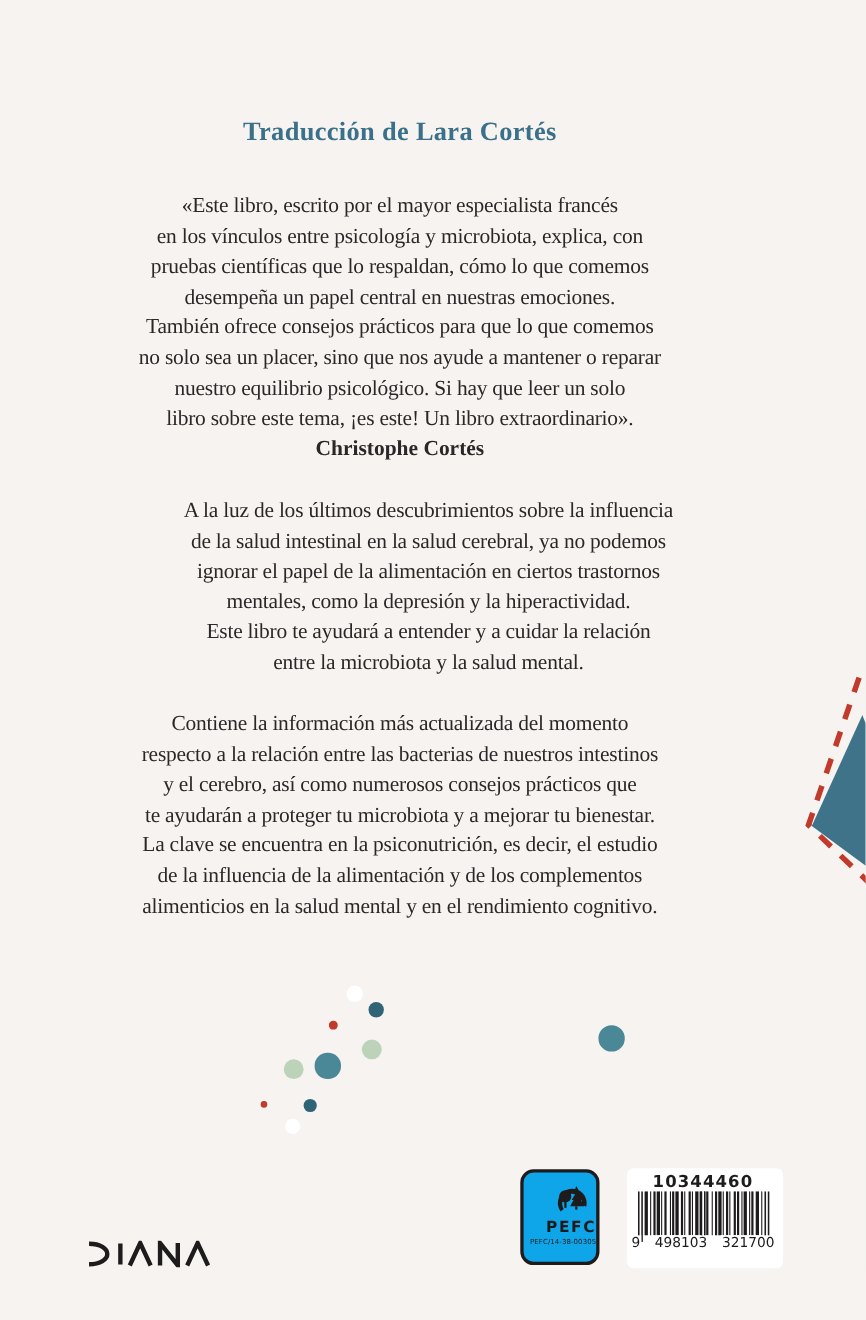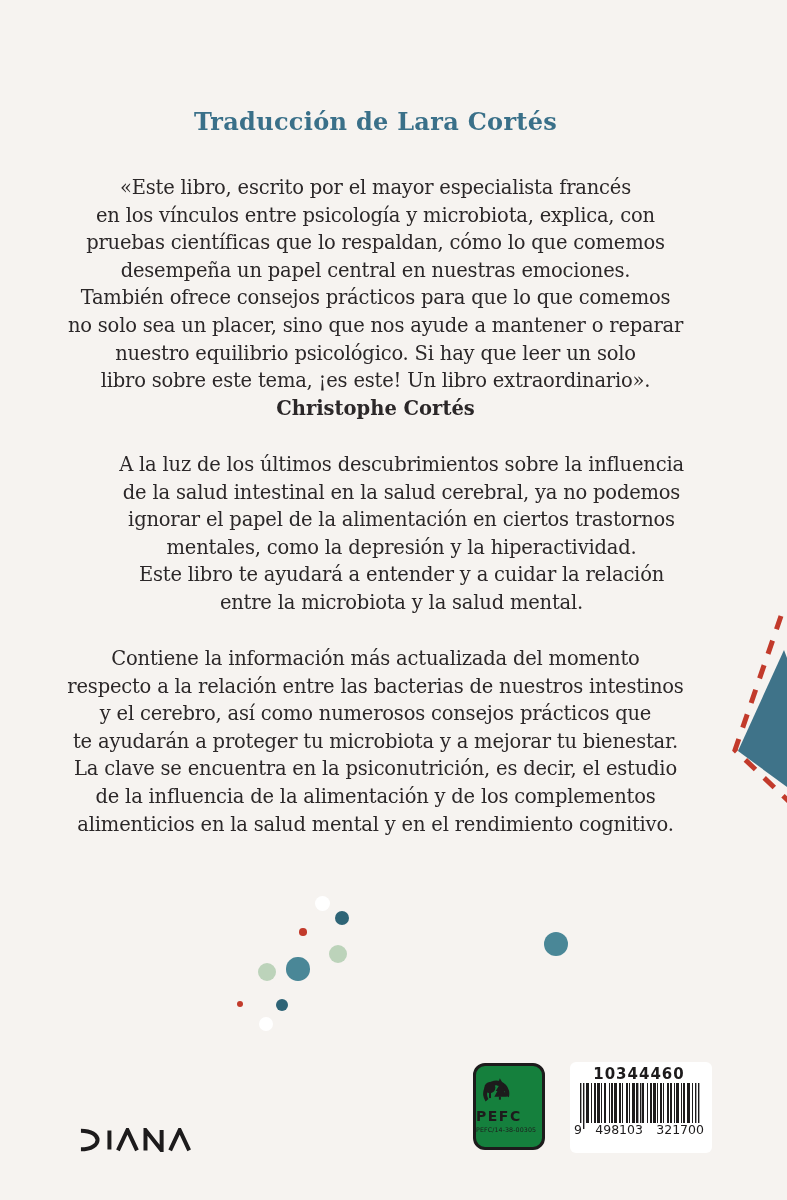--- a/index.html
+++ b/index.html
@@ -3,43 +3,43 @@
 <meta charset="utf-8">
 <style>
   html,body{margin:0;padding:0;}
   body{
     width:787px;height:1200px;position:relative;overflow:hidden;
     background:#f6f3f0;
     font-family:"DejaVu Serif","Liberation Serif",serif;
     color:#2b2728;
   }
   .abs{position:absolute;}
-  .center-text{width:719px;left:16px;text-align:center;}
+  .center-text{width:719px;left:4px;text-align:center;font-family:Liberation Serif, serif;}
   .title{
     top:107px;
     font-size:24px;font-weight:bold;color:#3a7089;letter-spacing:.3px;
   }
   .para{
     font-size:19.5px;line-height:27.6px;letter-spacing:-.2px;
     white-space:pre-line;
   }
   .quote{top:174px;}
   .attribution{top:395px;font-weight:bold;font-size:19.5px;line-height:27.6px;}
   .synopsis{top:451px;padding-left:26px;}
   .details{top:645px;}
 
   .corner-art{right:0;top:612px;width:84px;height:206px;overflow:hidden;pointer-events:none;}
   #dots-layer .dot{position:absolute;border-radius:50%;}
 
   
   .diana{left:80px;top:1128px;width:112px;height:24px;}
   .pefc-box{
     left:473px;top:1063px;width:72px;height:87px;box-sizing:border-box;
-    background:#15803d;border:3.5px solid #1d1b1c;border-radius:12px;
-    display:flex;flex-direction:column;align-items:flex-start;
+    background:#0ea5e9;border:3.5px solid #1d1b1c;border-radius:12px;
+    display:flex;flex-direction:column;align-items:flex-end;
     font-family:"DejaVu Sans","Liberation Sans",sans-serif;
   }
   .pefc-emblem{margin-top:5px;width:42px;height:38px;}
   .pefc-name{font-size:14px;font-weight:bold;letter-spacing:1.5px;color:#1d1b1c;line-height:15px;}
   .pefc-cert{font-size:6.3px;color:#1d1b1c;margin-top:2px;letter-spacing:.1px;}
   .barcode-box{
     left:570px;top:1062px;width:142px;height:91px;box-sizing:border-box;
     background:#ffffff;border-radius:6px;padding:4px 12px 0 8px;
     display:flex;flex-direction:column;align-items:center;
     font-family:"DejaVu Sans","Liberation Sans",sans-serif;color:#1d1b1c;

